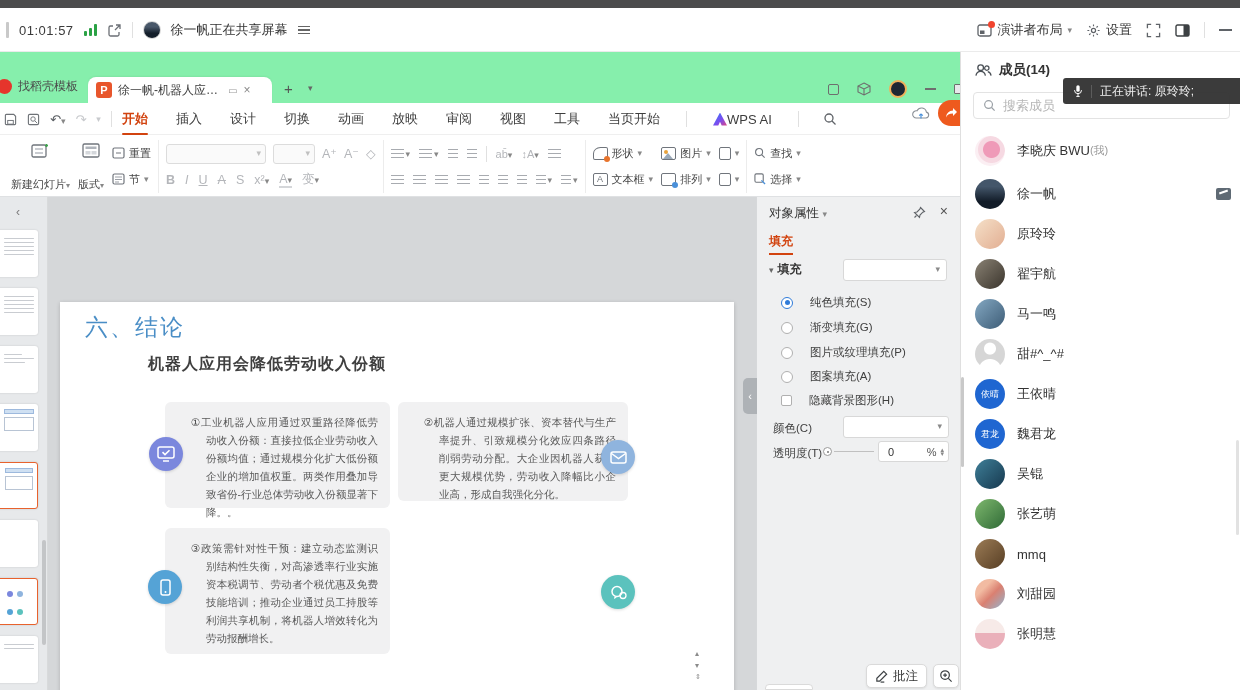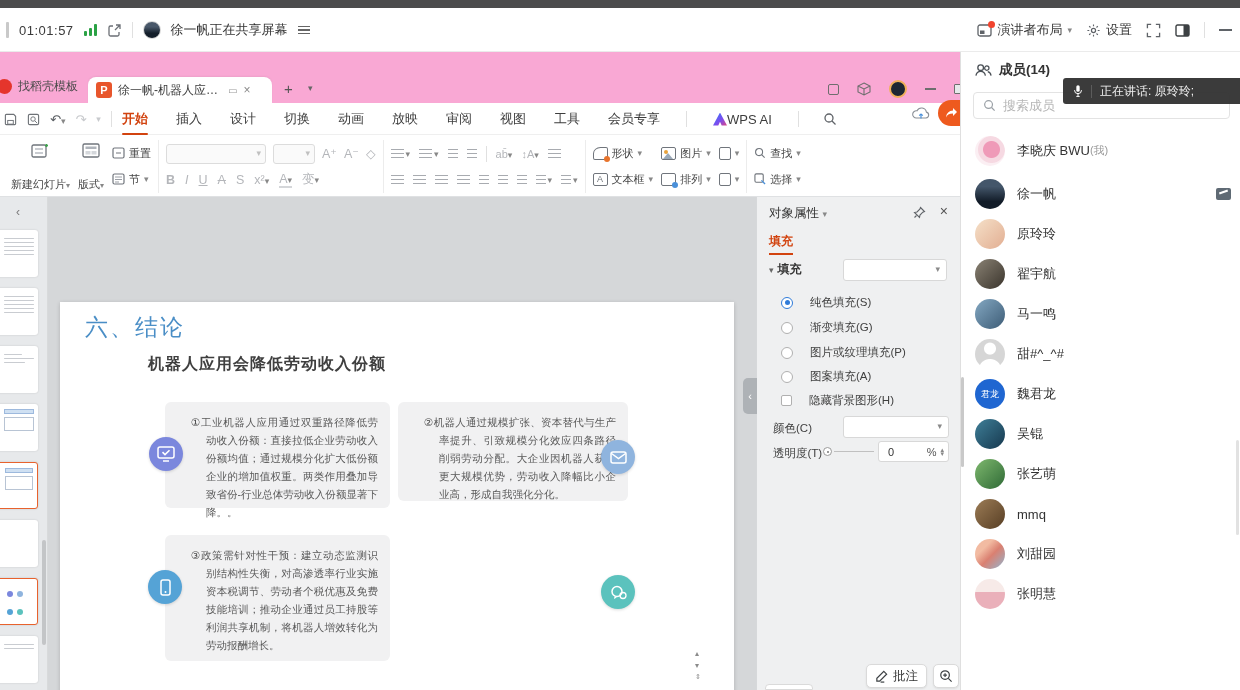--- a/index.html
+++ b/index.html
@@ -25,21 +25,21 @@
   .share-txt{font-size:13px;color:#333;}
   .tri-lines{display:flex;flex-direction:column;gap:2px;}
   .tri-lines i{display:block;width:12px;height:1.6px;background:#666;}
   .mb-right{position:absolute;right:0;top:0;height:44px;display:flex;align-items:center;gap:14px;padding-right:8px;}
   .mb-btn{display:flex;align-items:center;gap:5px;font-size:13px;color:#3a3a3a;cursor:default;}
   .reddot{position:absolute;right:-3px;top:-3px;width:7px;height:7px;border-radius:50%;background:#f1442e;}
   .caret{font-size:9px;color:#888;}
 
   
   .wps{left:0;top:52px;width:960px;height:638px;background:#fff;}
-  .tab-row{position:absolute;left:0;top:0;width:960px;height:51px;background:#f9a8d4;}
+  .tab-row{position:absolute;left:0;top:0;width:960px;height:51px;background:#86efac;}
   .docer{position:absolute;left:3px;top:26px;display:flex;align-items:center;gap:6px;font-size:12px;color:#4a4a4a;}
   .docer-ico{width:15px;height:15px;border-radius:50%;background:#e5352c;margin-left:-6px;}
   .doc-tab{position:absolute;left:88px;top:25px;width:184px;height:26px;background:#fff;border-radius:8px 8px 0 0;display:flex;align-items:center;padding:0 8px;gap:6px;box-shadow:0 -1px 2px rgba(0,0,0,.05);}
   .p-badge{width:16px;height:16px;border-radius:3px;background:#e8562c;color:#fff;font-size:11px;font-weight:bold;display:flex;align-items:center;justify-content:center;flex:none;}
   .tab-title{font-size:12px;color:#3c3c3c;white-space:nowrap;overflow:hidden;text-overflow:ellipsis;width:104px;}
   .tab-mini{color:#9a9a9a;font-size:10px;flex:none;}
   .tab-x{color:#8a8a8a;font-size:12px;flex:none;}
   .tab-plus{position:absolute;left:284px;top:28px;font-size:15px;color:#555;}
   .tab-caret{position:absolute;left:308px;top:31px;font-size:9px;color:#666;}
   .winctl{position:absolute;top:28px;display:flex;align-items:center;gap:18px;left:828px;}
@@ -266,21 +266,21 @@
       <div class="menu-items">
         <span class="mi active">开始</span>
         <span class="mi">插入</span>
         <span class="mi">设计</span>
         <span class="mi">切换</span>
         <span class="mi">动画</span>
         <span class="mi">放映</span>
         <span class="mi">审阅</span>
         <span class="mi">视图</span>
         <span class="mi">工具</span>
-        <span class="mi">会员专享</span>
+        <span class="mi">当页开始</span>
         <span class="vsep"></span>
         <span class="mi flex" style="">
           <span class="ai-logo"></span>
           <span>WPS AI</span>
         </span>
         <span class="vsep"></span>
         <svg width="14" height="14" viewBox="0 0 14 14">
             <circle cx="6" cy="6" r="4" fill="none" stroke="#5f6368" stroke-width="1.3"></circle>
             <path d="M9 9l3.5 3.5" stroke="#5f6368" stroke-width="1.3"></path>
           </svg>
@@ -506,21 +506,21 @@
       <div class="canvas">
         <div class="s-title">六、结论</div>
         <div class="s-sub">机器人应用会降低劳动收入份额</div>
 
         <div class="card" style="left:105px;top:100px;width:225px;height:106px">
           <p><span class="cnum">①</span><span>工业机器人应用通过双重路径降低劳动收入份额：直接拉低企业劳动收入份额均值；通过规模分化扩大低份额企业的增加值权重。两类作用叠加导致省份-行业总体劳动收入份额显著下降。。</span></p>
         </div>
         <div class="card" style="left:338px;top:100px;width:230px;height:99px">
           <p><span class="cnum">②</span><span>机器人通过规模扩张、资本替代与生产率提升、引致规模分化效应四条路径削弱劳动分配。大企业因机器人获得更大规模优势，劳动收入降幅比小企业高，形成自我强化分化。</span></p>
         </div>
-        <div class="card" style="left:105px;top:233px;width:225px;height:126px">
+        <div class="card" style="left:105px;top:226px;width:225px;height:126px">
           <p><span class="cnum">③</span><span>政策需针对性干预：建立动态监测识别结构性失衡，对高渗透率行业实施资本税调节、劳动者个税优惠及免费技能培训；推动企业通过员工持股等利润共享机制，将机器人增效转化为劳动报酬增长。</span></p>
         </div>
 
         <span class="cicon" style="left: 89px; top: 135px; background: rgb(123, 135, 221);">
           <svg width="18" height="16" viewBox="0 0 18 16">
               <rect x="1" y="1" width="16" height="11" rx="2" fill="none" stroke="#fff" stroke-width="1.5"></rect>
               <path d="M5.5 6.2 8 8.6 12.5 4.2" fill="none" stroke="#fff" stroke-width="1.6"></path>
               <path d="M6 15h6" stroke="#fff" stroke-width="1.5"></path>
             </svg>
         </span>
@@ -694,20 +694,28 @@
         </div>
         <div class="m-row">
           <span class="m-ava" style="background: radial-gradient(circle at 50% 32%, rgb(255, 255, 255) 0px, rgb(255, 255, 255) 5.5px, rgba(255, 255, 255, 0) 6.5px), radial-gradient(circle at 50% 105%, rgb(255, 255, 255) 0px, rgb(255, 255, 255) 11px, rgba(255, 255, 255, 0) 12px), rgb(214, 214, 214);"></span>
           <span class="m-col">
             <span class="m-name">甜#^_^#</span>
 
           </span>
 
         </div>
         <div class="m-row">
+          <span class="m-ava" style="background: rgb(31, 102, 209);">依晴</span>
+          <span class="m-col">
+            <span class="m-name">王依晴</span>
+
+          </span>
+
+        </div>
+        <div class="m-row">
           <span class="m-ava" style="background: rgb(31, 102, 209);">君龙</span>
           <span class="m-col">
             <span class="m-name">魏君龙</span>
 
           </span>
 
         </div>
         <div class="m-row">
           <span class="m-ava" style="background: linear-gradient(135deg, rgb(63, 127, 152), rgb(22, 56, 78));"></span>
           <span class="m-col">

